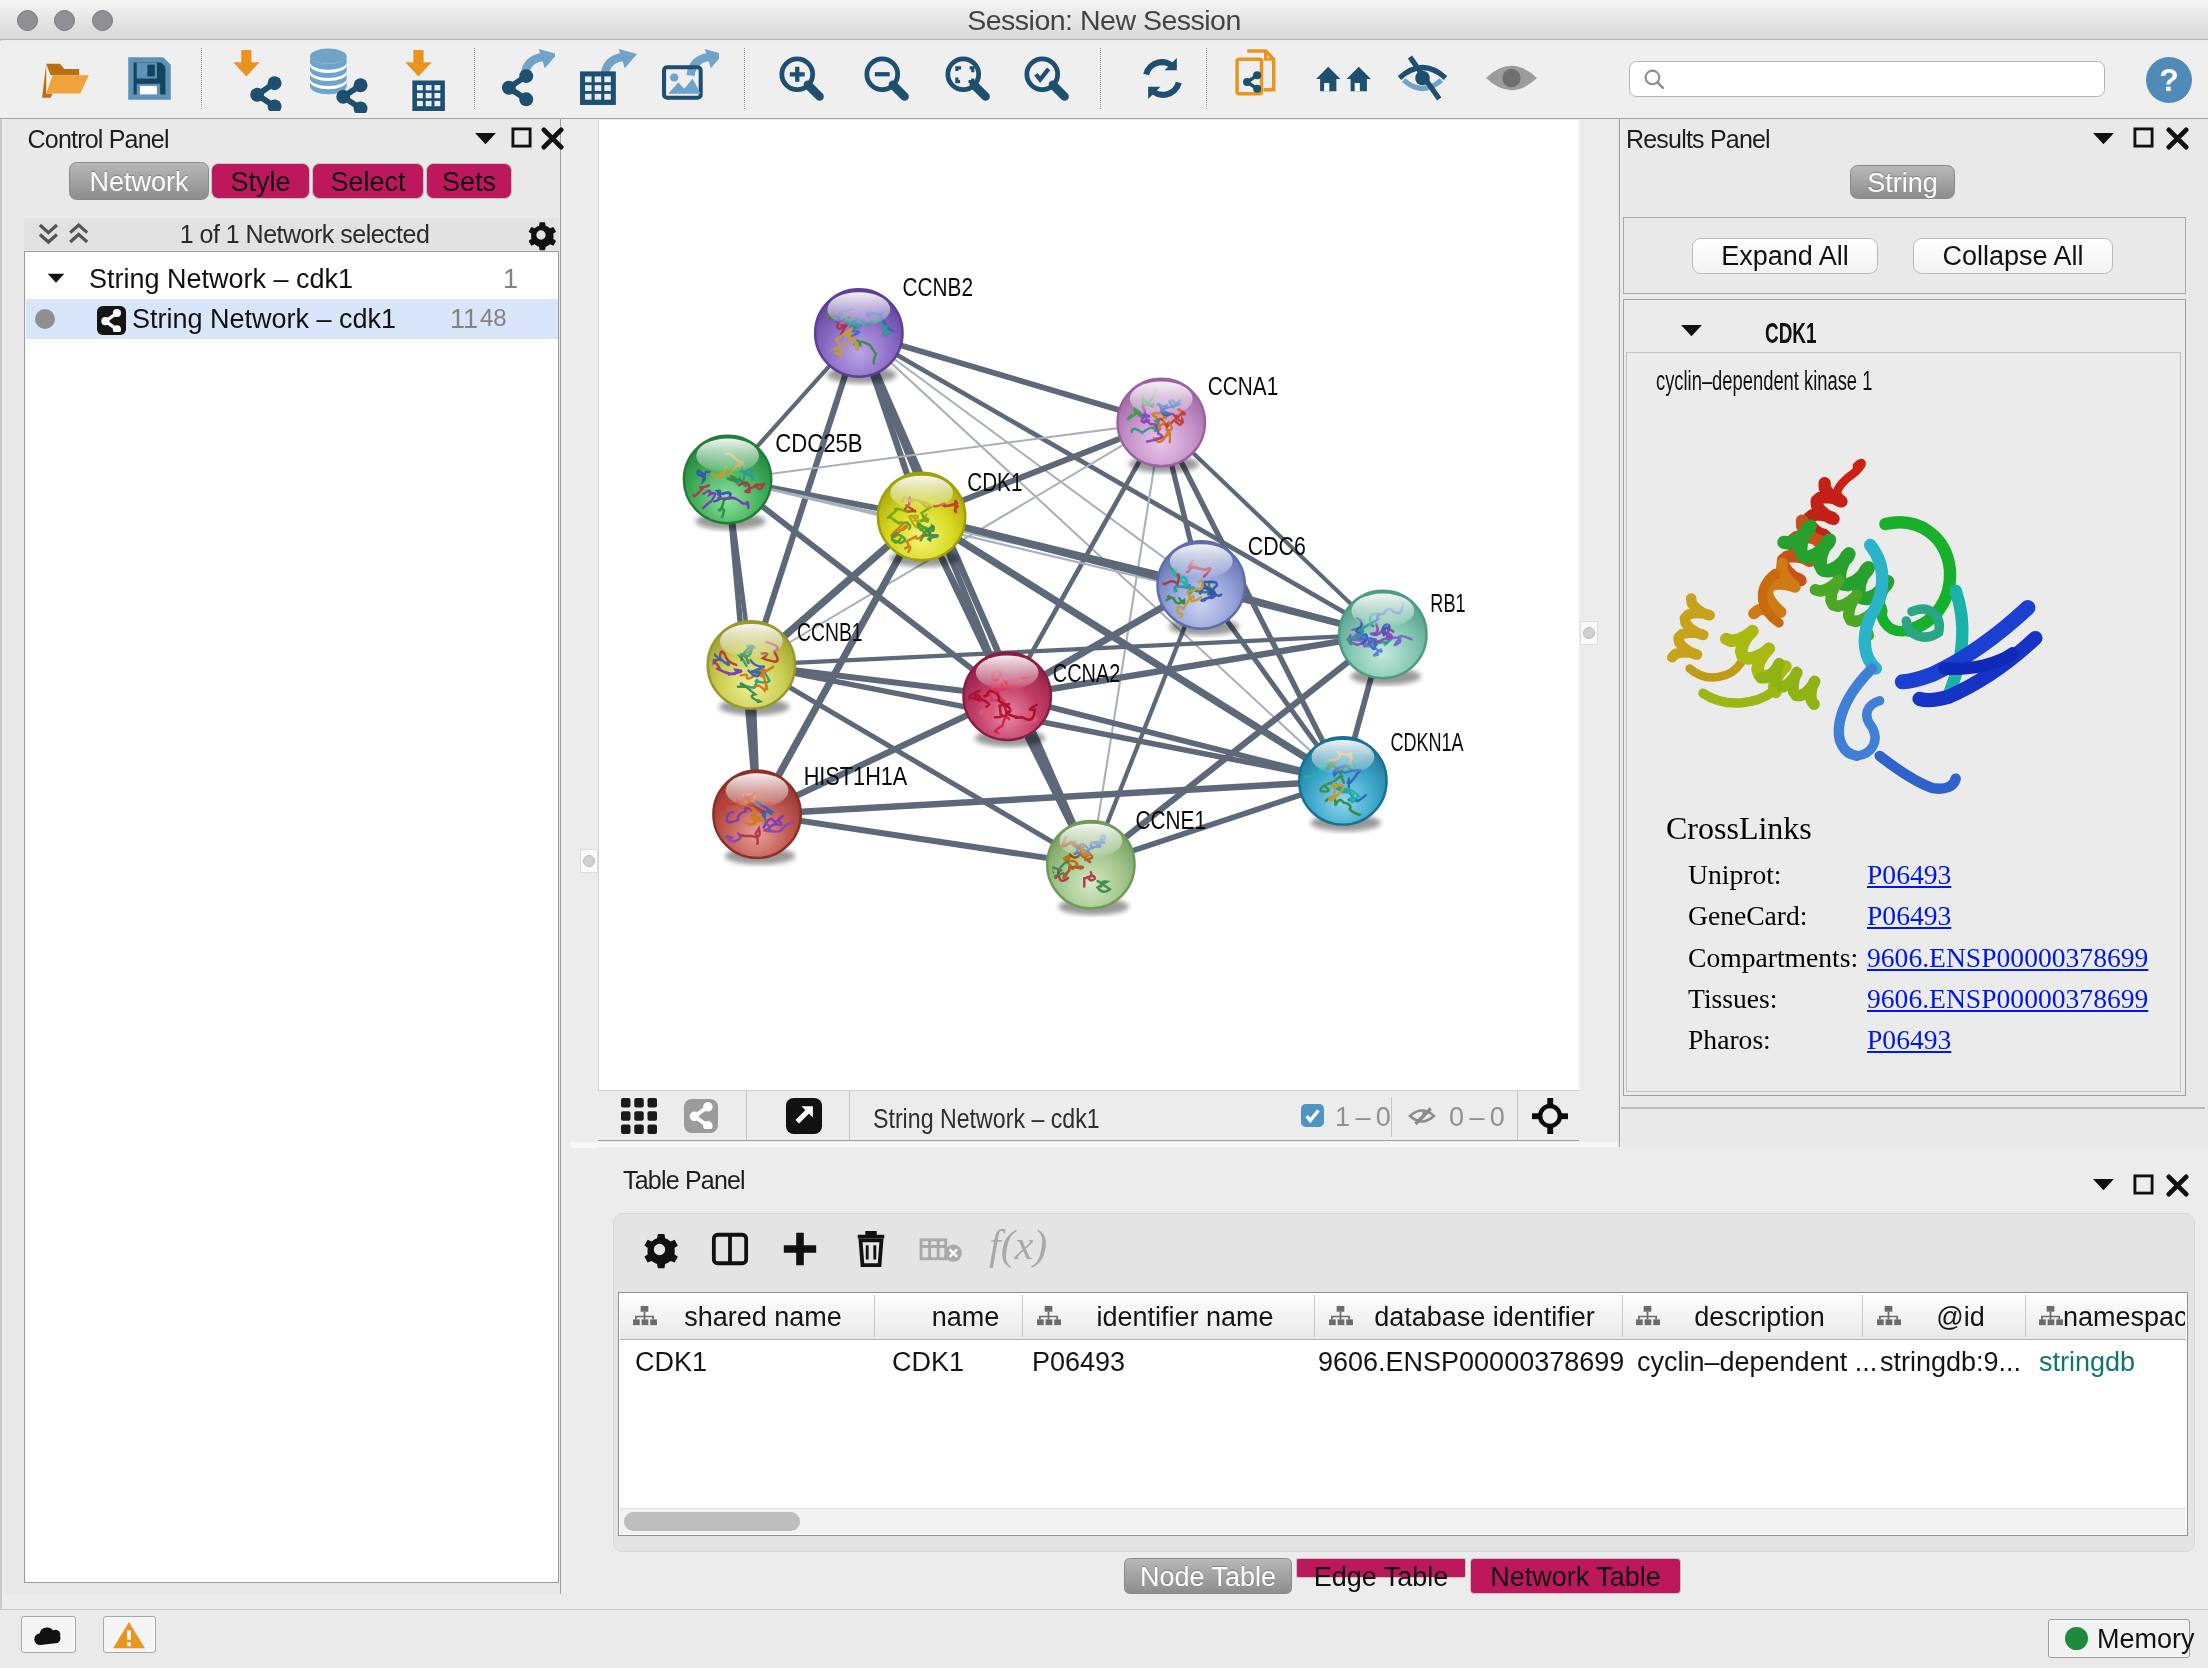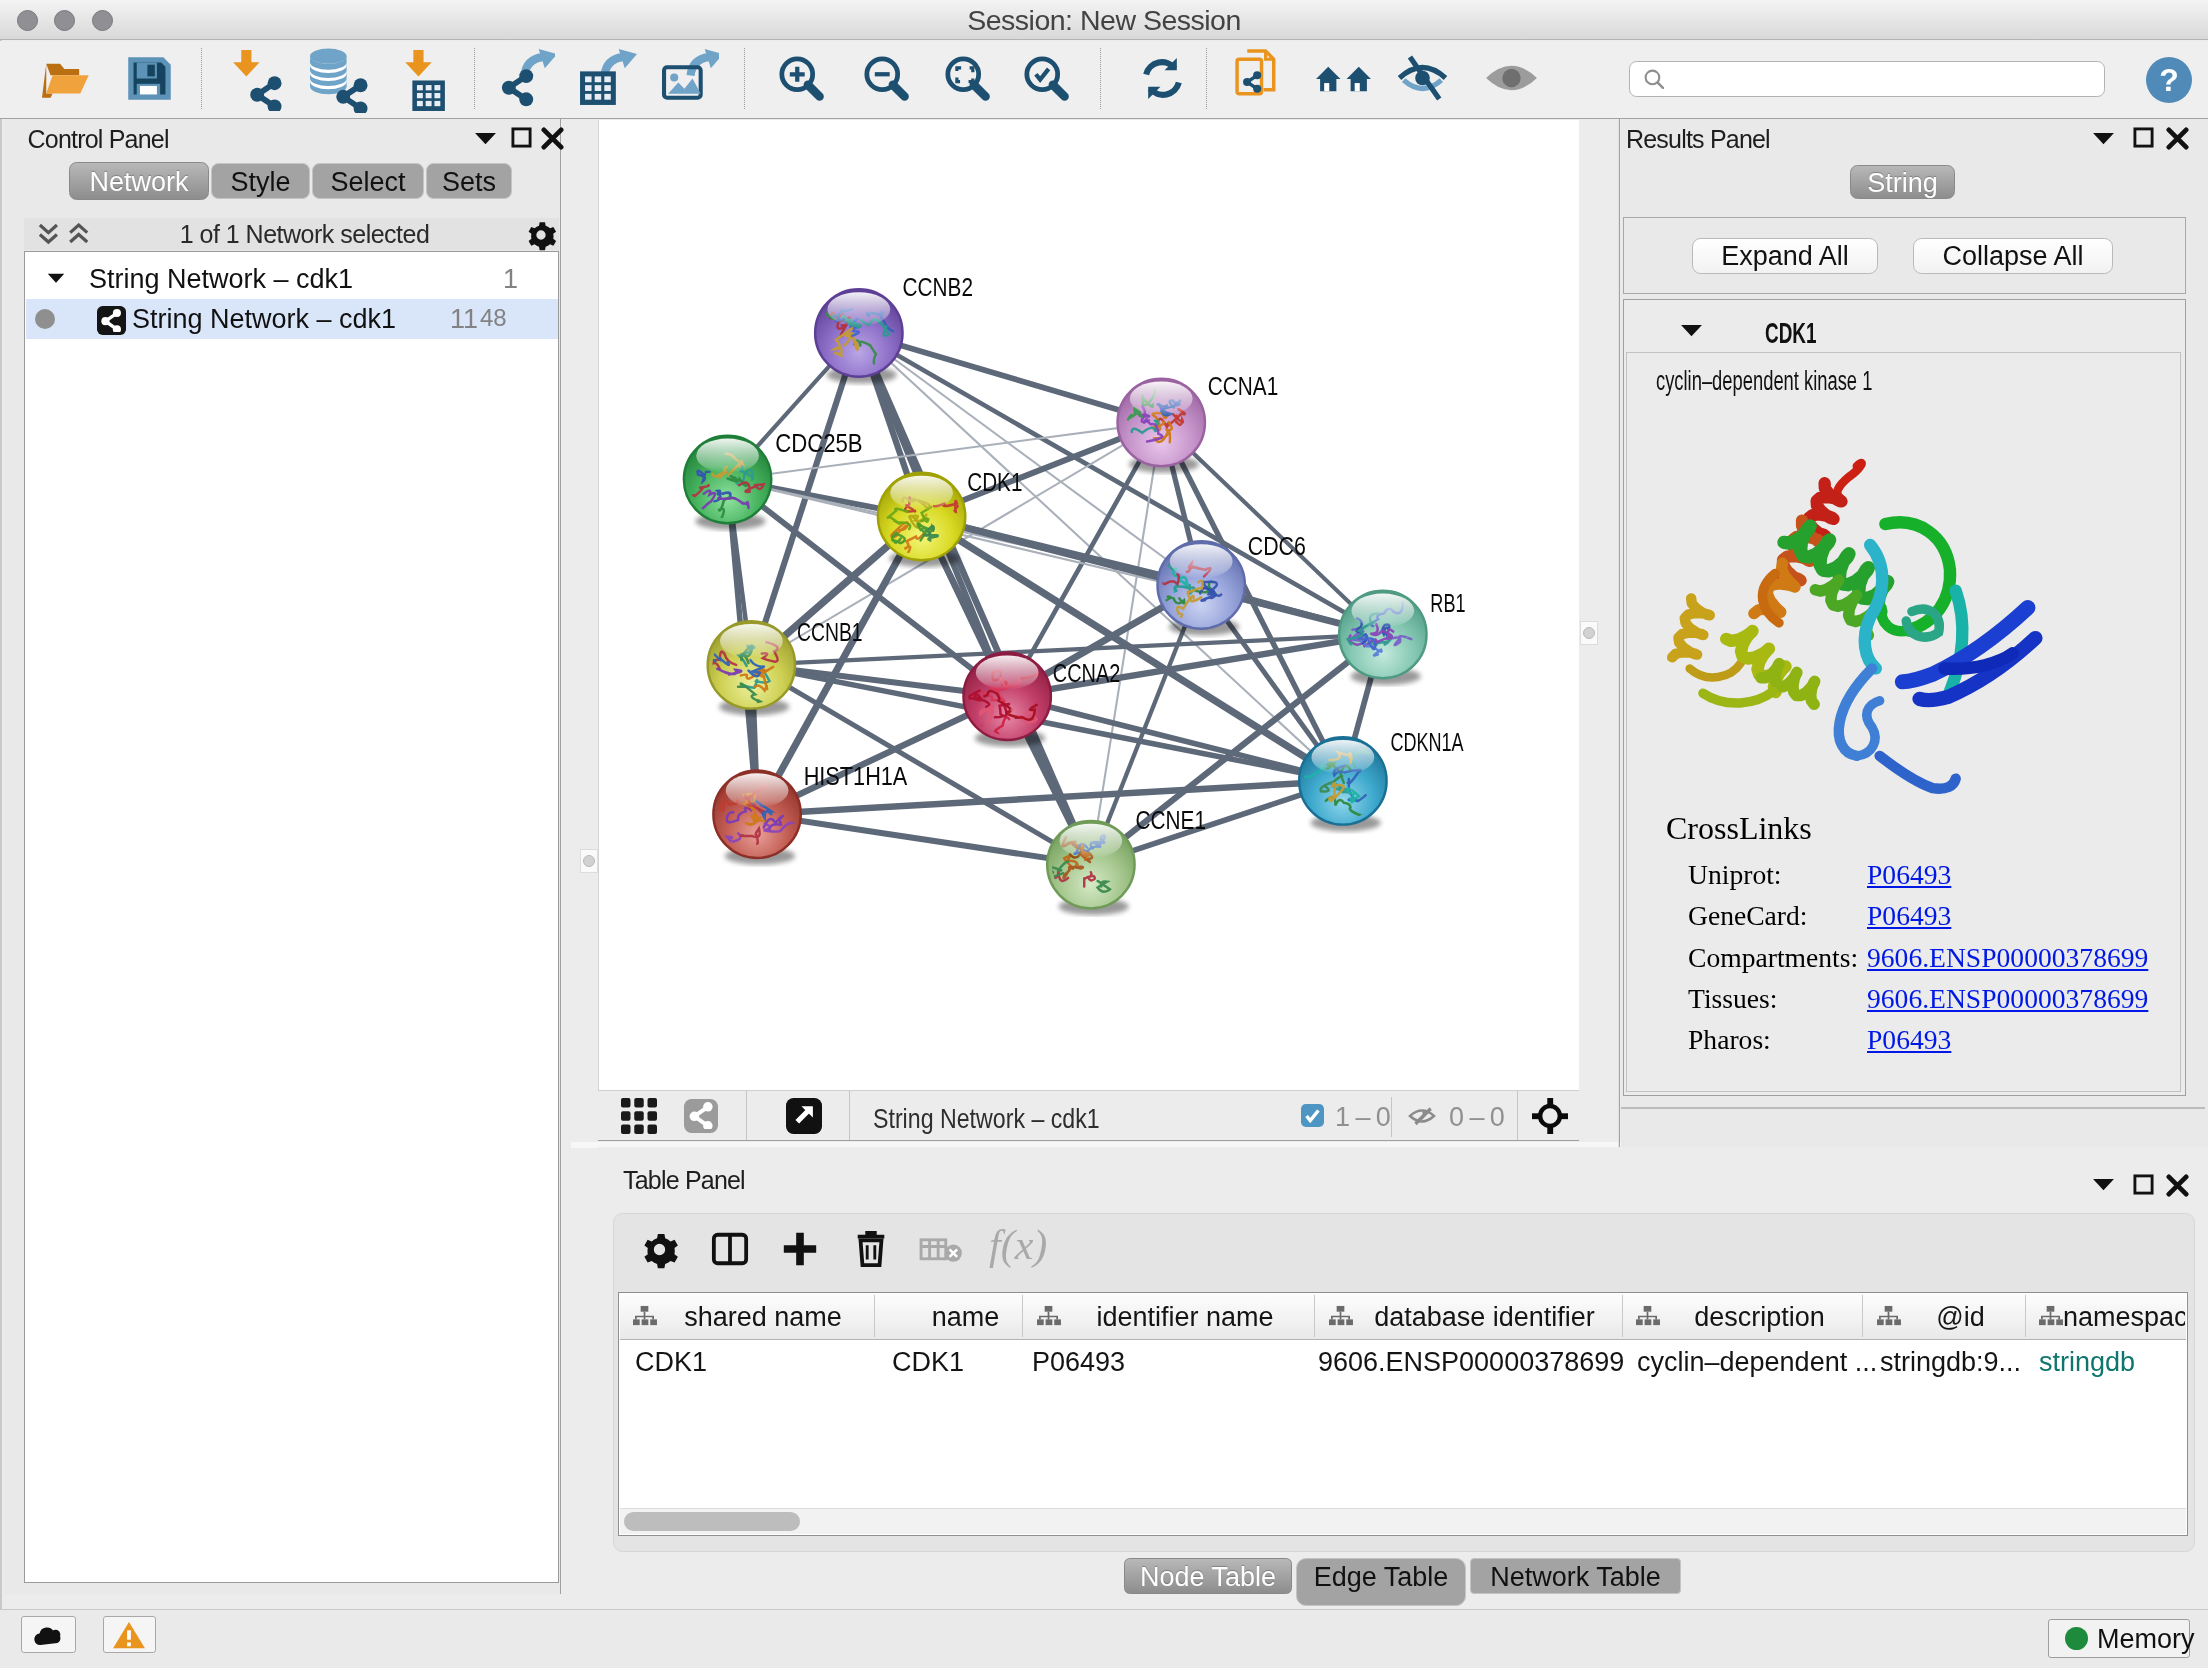--- a/index.html
+++ b/index.html
@@ -1,19 +1,19 @@
 <!DOCTYPE html>
 <html style="font-size:15px"><head><meta charset="utf-8"><style>
 
 * { margin:0; padding:0; box-sizing:border-box; }
 body { width:2208px; height:1668px; font-family:"Liberation Sans", sans-serif; background:#ececec; position:relative; overflow:hidden; }
 .abs { position:absolute; }
 .tsep { position:absolute; top:48px; height:61px; border-left:1.9px dotted #9a9a9a; }
 .hdrtxt { font-size:25px; letter-spacing:-0.8px; color:#1d1d1d; }
-.tab { position:absolute; font-size:27px; text-align:center; border-radius:7.6px; border:1px solid #c4c4c4; background:#a3a3a3; color:#111; }
+.tab { position:absolute; font-size:27px; text-align:center; border-radius:7.6px; border:1px solid #c4c4c4; background:#be185d; color:#111; }
 .tab.on { background:linear-gradient(#b8b8b8,#8d8d8d); color:#fff; border-color:#898989; text-shadow:0 -1px 1px rgba(0,0,0,.25);}
 .btn { position:absolute; background:linear-gradient(#ffffff,#f2f2f2); border:1.4px solid #b9b9b9; border-radius:8.6px; font-size:27px; color:#111; text-align:center; }
 
 </style></head><body>
 <div class="abs" style="left:0;top:0;width:1.9px;height:1668px;background:#c9c9c9"></div>
 <div class="abs" style="left:0;top:0;width:2208px;height:40px;background:linear-gradient(#f4f4f4,#d8d8d8);border-bottom:1px solid #b4b4b4"></div>
 <div class="abs" style="left:17px;top:9.5px;width:21px;height:21px;border-radius:10.5px;background:#8f8f94;border:1px solid #77777c"></div>
 <div class="abs" style="left:54px;top:9.5px;width:21px;height:21px;border-radius:10.5px;background:#8f8f94;border:1px solid #77777c"></div>
 <div class="abs" style="left:92px;top:9.5px;width:21px;height:21px;border-radius:10.5px;background:#8f8f94;border:1px solid #77777c"></div>
 <div class="abs" style="left:0;top:3.8px;width:2208px;text-align:center;font-size:28.5px;font-weight:400;letter-spacing:-0.5px;color:#434343">Session: New Session</div>
@@ -776,21 +776,21 @@
 <div class="abs" style="left:635px;top:1347px;font-size:27px;color:#141414">CDK1</div>
 <div class="abs" style="left:892px;top:1347px;font-size:27px;color:#141414">CDK1</div>
 <div class="abs" style="left:1032px;top:1347px;font-size:27px;color:#141414">P06493</div>
 <div class="abs" style="left:1318px;top:1347px;font-size:27px;color:#141414">9606.ENSP00000378699</div>
 <div class="abs" style="left:1637px;top:1347px;font-size:27px;color:#141414">cyclin–dependent ...</div>
 <div class="abs" style="left:1880px;top:1347px;font-size:27px;color:#141414">stringdb:9...</div>
 <div class="abs" style="left:2039px;top:1347px;font-size:27px;color:#0f766e">stringdb</div>
 <div class="abs" style="left:620px;top:1508px;width:1566px;height:26px;background:#f2f2f2;border-top:1px solid #ddd"></div>
 <div class="abs" style="left:624px;top:1512px;width:176px;height:19px;background:#bdbdbd;border-radius:9.5px"></div>
 <div class="tab on" style="left:1124px;top:1558px;width:168px;height:36px;line-height:36px;border-radius:5.7px">Node Table</div>
-<div class="tab" style="left:1296px;top:1558px;width:170px;height:48px;line-height:36px;border-radius:10px">Edge Table</div>
+<div class="tab" style="left:1296px;top:1558px;width:170px;height:20px;line-height:36px;border-radius:2px">Edge Table</div>
 <div class="tab" style="left:1470px;top:1558px;width:211px;height:36px;line-height:36px;border-radius:4px">Network Table</div>
 <div class="abs" style="left:0;top:1609px;width:2208px;height:59px;background:#eaeaea;border-top:1px solid #c9c9c9"></div>
 <div class="abs" style="left:21px;top:1616px;width:55px;height:37px;background:#f5f5f5;border:1.9px solid #a8a8a8;border-radius:2.9px"></div>
 <svg class="abs" style="left:31px;top:1624px" width="35px" height="23" viewBox="0 0 37 24">
     <path d="M10 22 a6 6 0 0 1 -1-12 a8 8 0 0 1 15-2 a6.5 6.5 0 0 1 4 12z" fill="#111"></path>
     <circle cx="26" cy="11" r="5" fill="#111"></circle>
   </svg>
 <div class="abs" style="left:103px;top:1616px;width:53px;height:37px;background:#f5f5f5;border:1.9px solid #a8a8a8;border-radius:2.9px"></div>
 <svg class="abs" style="left:112px;top:1620px" width="34" height="30" viewBox="0 0 36 32">
     <path d="M18 2 L35 30 H1z" fill="#e8941f"></path>

